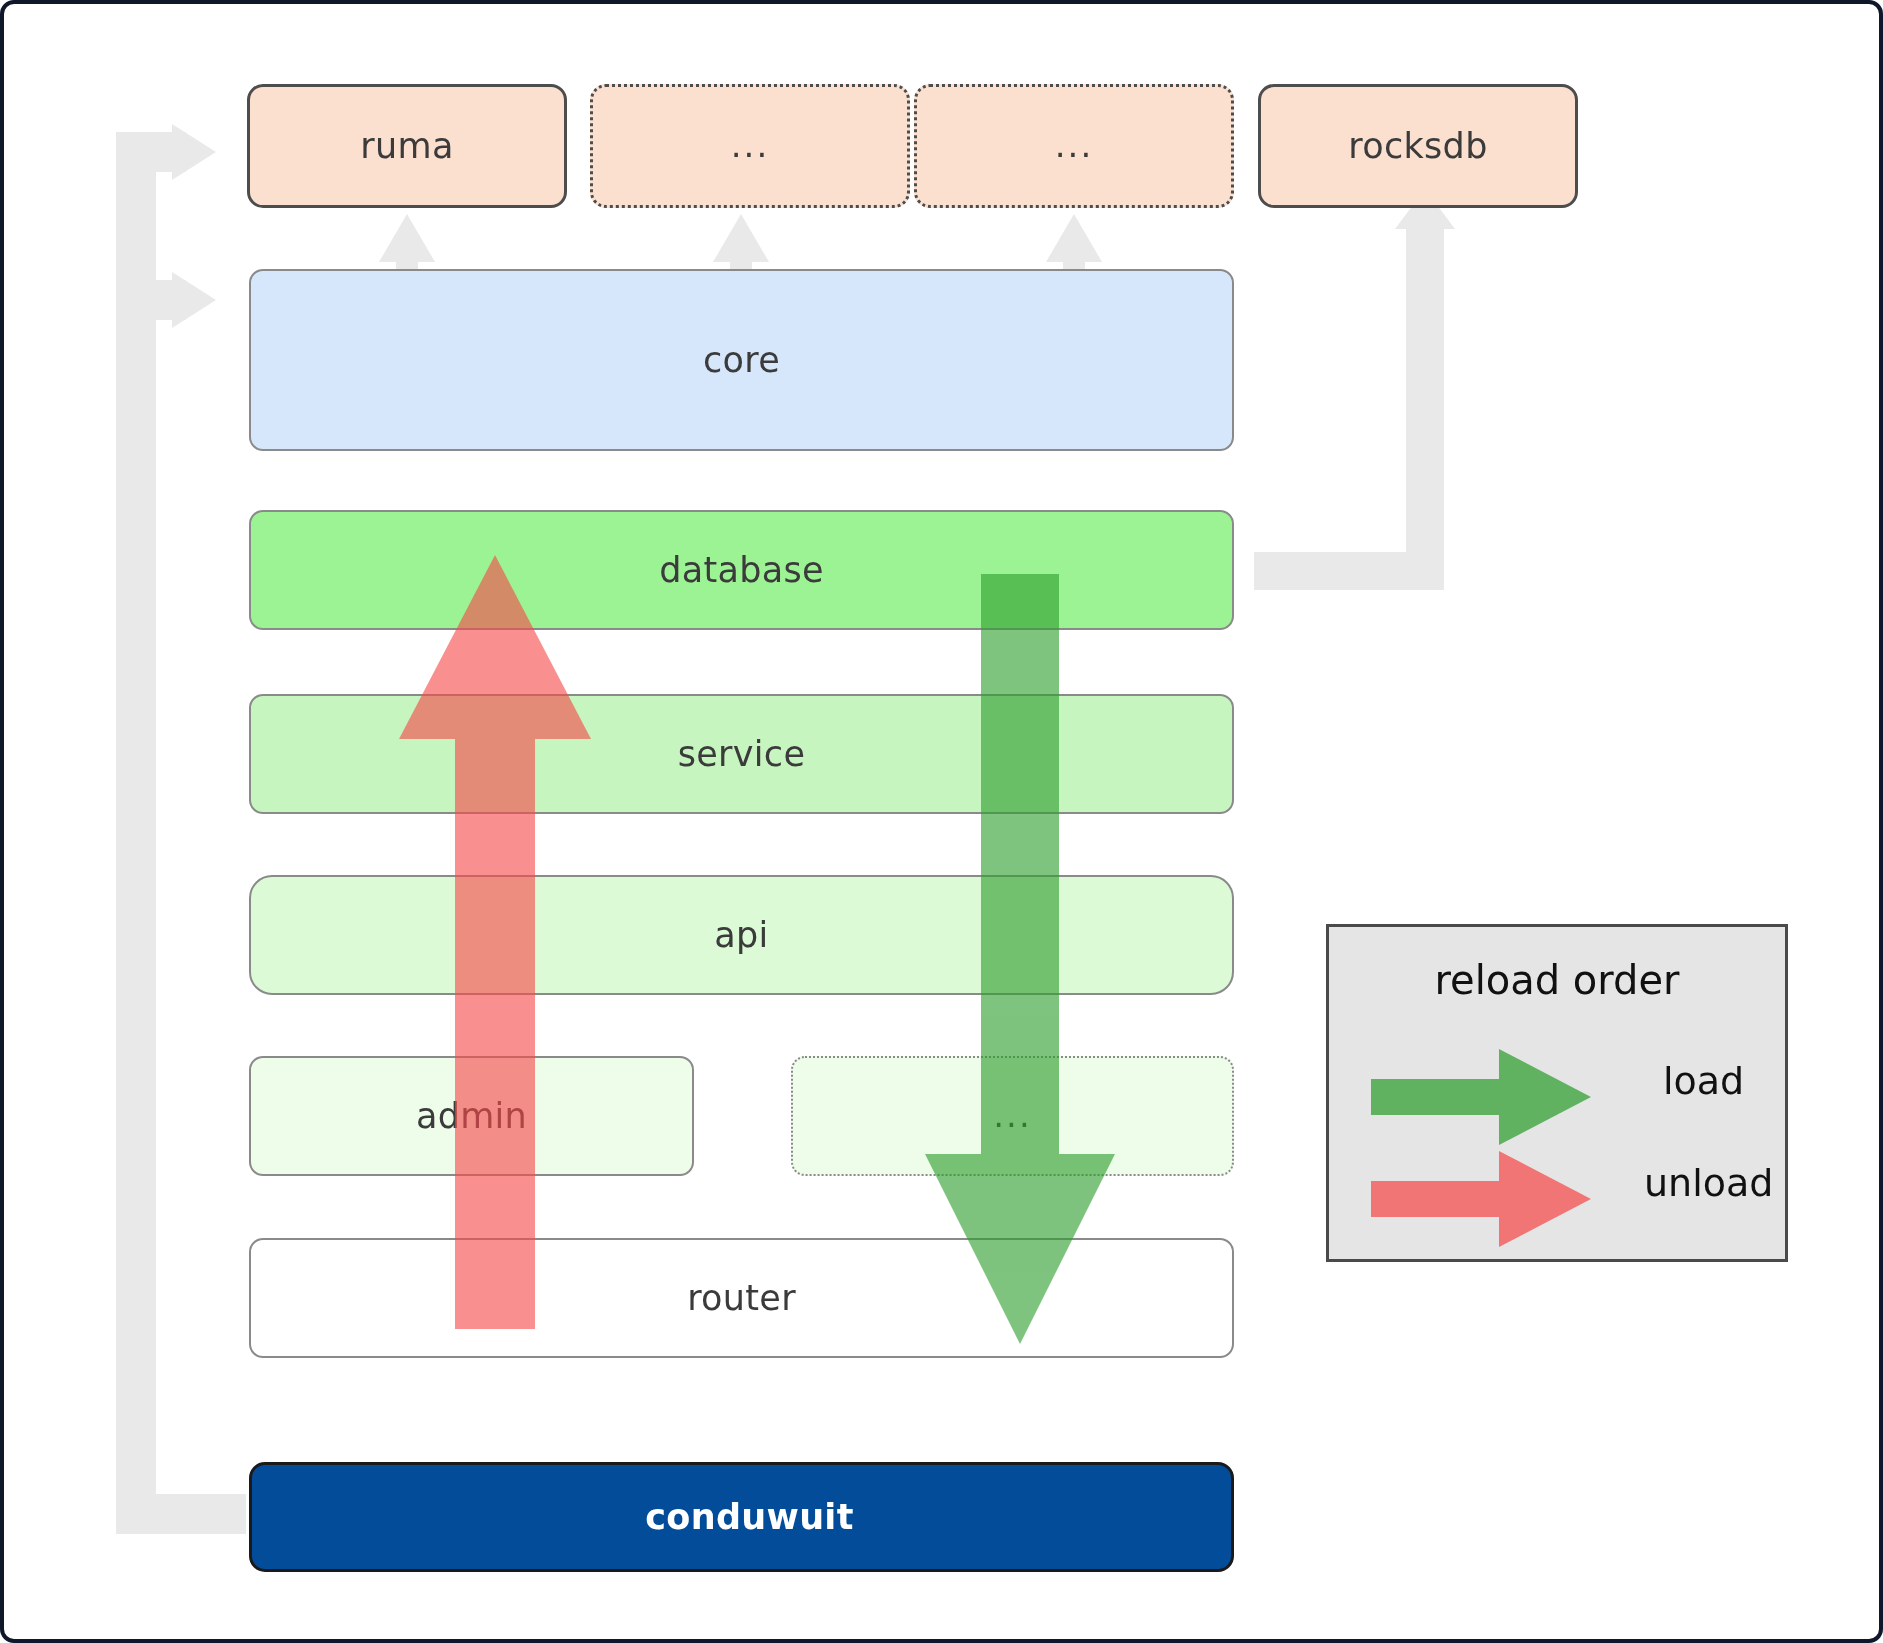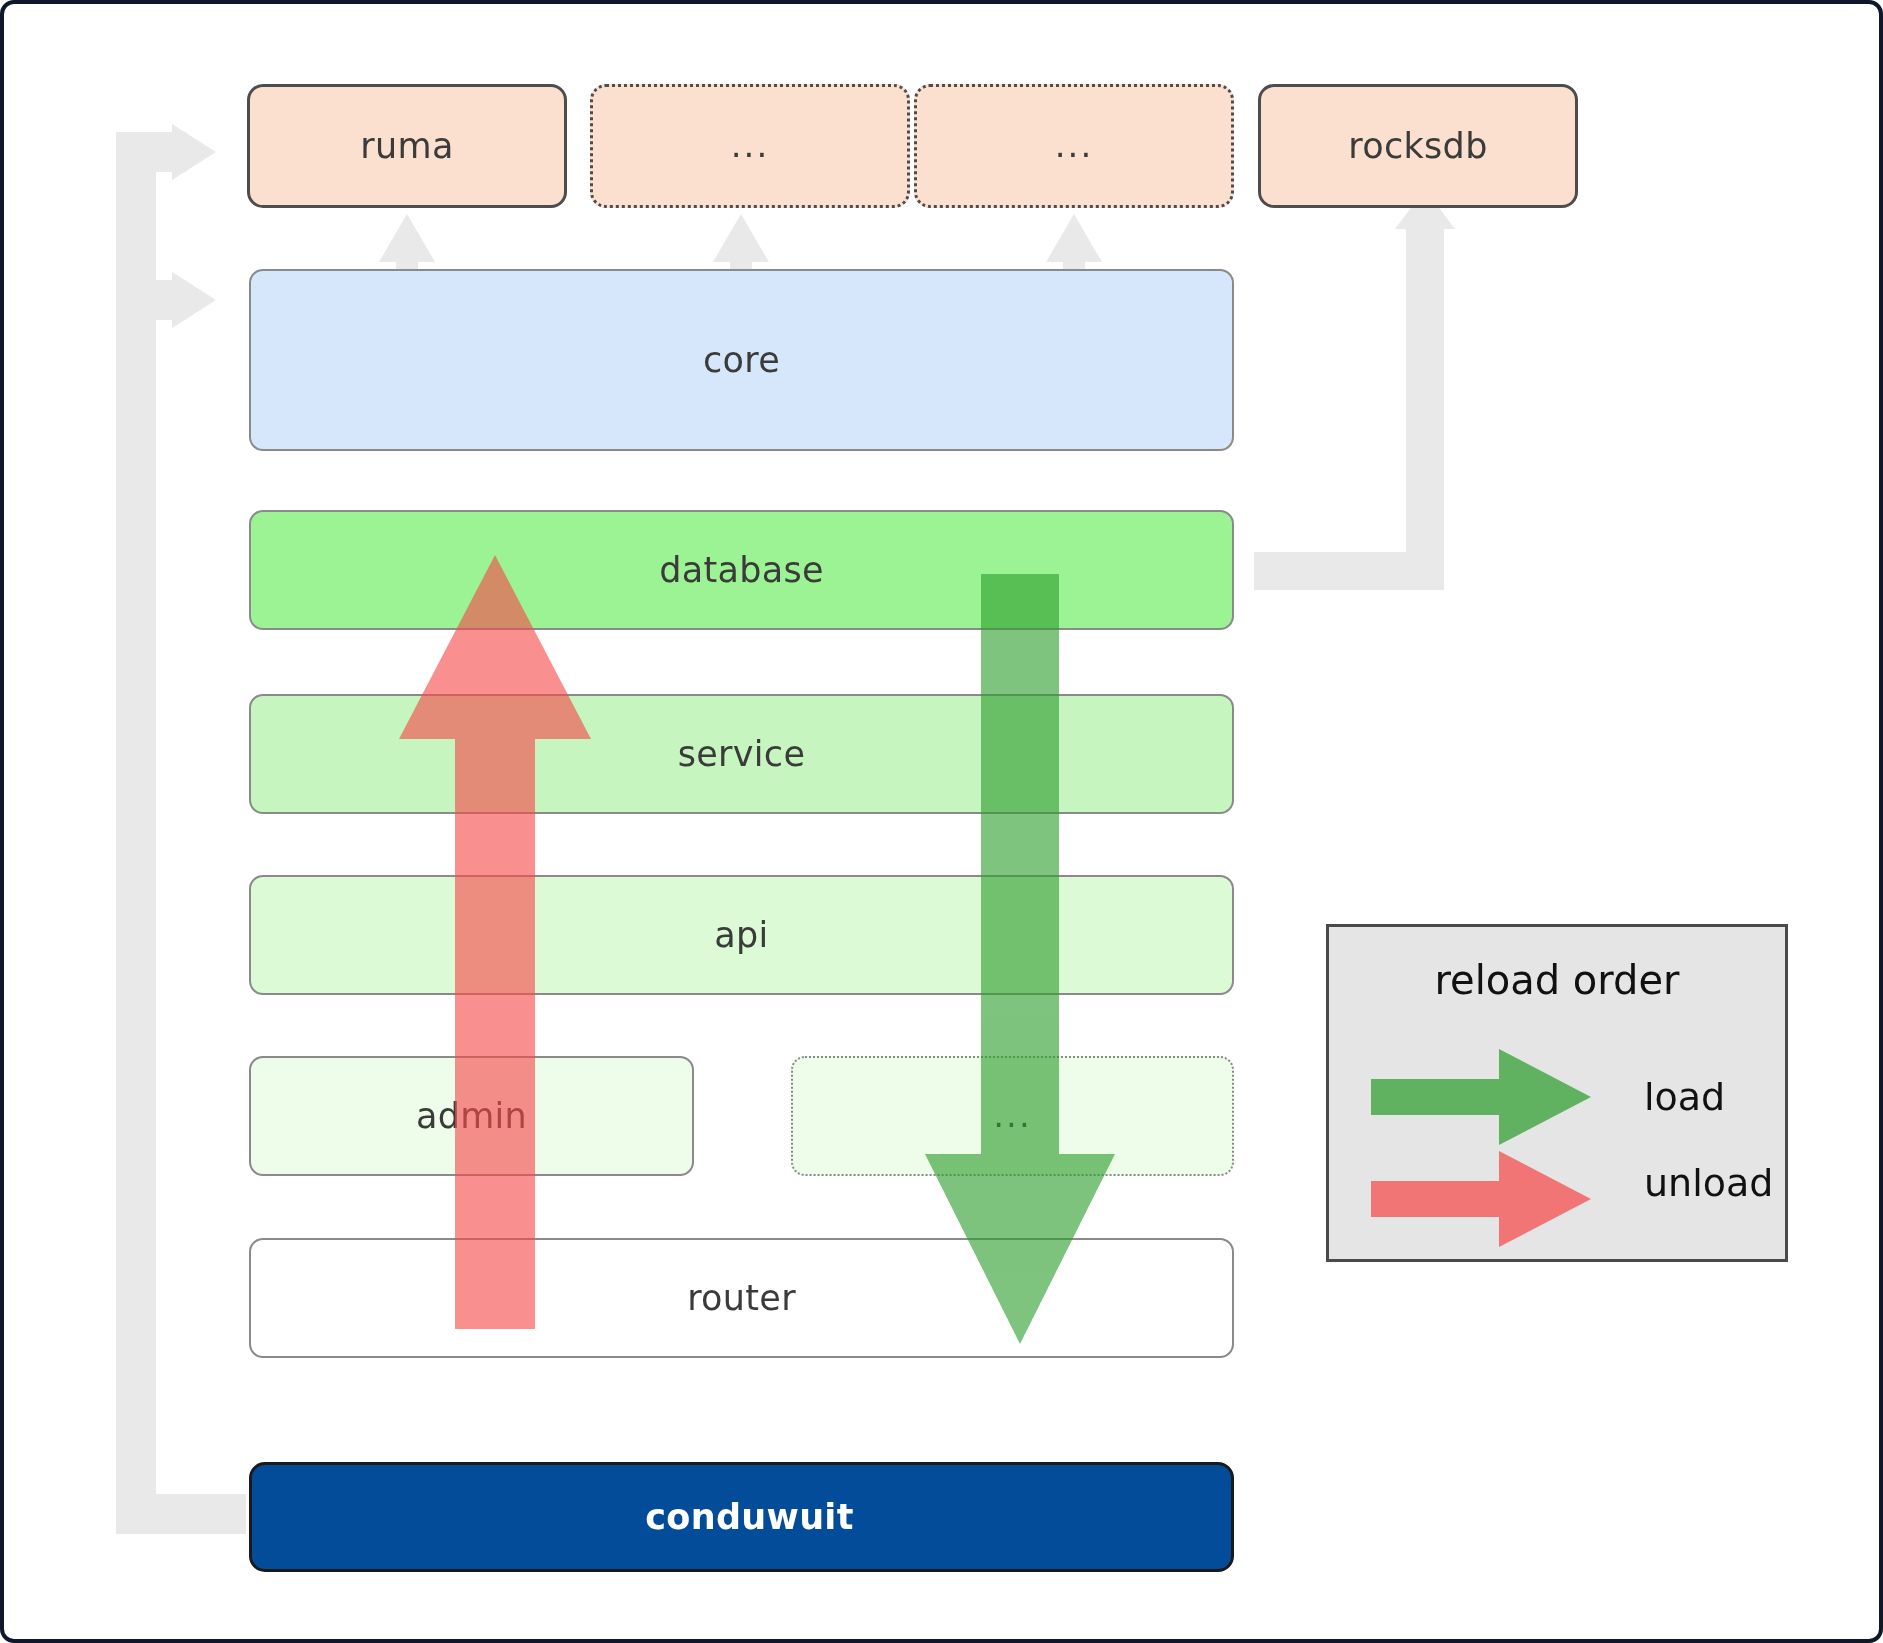--- a/index.html
+++ b/index.html
@@ -83,21 +83,21 @@
     background:#e5e5e5;
     border:3px solid #4a4a4a;
     box-sizing:border-box;
     z-index:8;
   }
   #legend .title{
     position:absolute;left:0;right:0;top:30px;
     text-align:center;font-size:40px;color:#111;
   }
   #legend .row{position:absolute;left:0;right:0;height:70px;}
-  #legend .row.load{top:140px;}
+  #legend .row.load{top:124px;margin-left:19px;}
   #legend .row.unload{top:226px;}
   #legend .row .txt{
     position:absolute;left:315px;top:8px;
     font-size:38px;color:#111;
   }
   #legend svg{position:absolute;left:0;top:0;width:462px;height:338px;}
 </style>
 </head>
 <body>
 
@@ -153,21 +153,21 @@
   </div>
 
   <div class="node db" style="left:245px;top:506px;width:985px;height:120px;">
     <span class="lbl">database</span>
   </div>
 
   <div class="node service" style="left:245px;top:690px;width:985px;height:120px;">
     <span class="lbl">service</span>
   </div>
 
-  <div class="node api" style="left:245px;top:871px;width:985px;height:120px;">
+  <div class="node api" style="left:245px;top:871px;width:985px;height:120px;border-radius:23px;">
     <span class="lbl">api</span>
   </div>
 
   <div class="node admin" style="left:245px;top:1052px;width:445px;height:120px;">
     <span class="lbl">admin</span>
   </div>
 
   <div class="node dots-box" style="left:787px;top:1052px;width:443px;height:120px;">
     <span class="lbl dots">...</span>
   </div>

